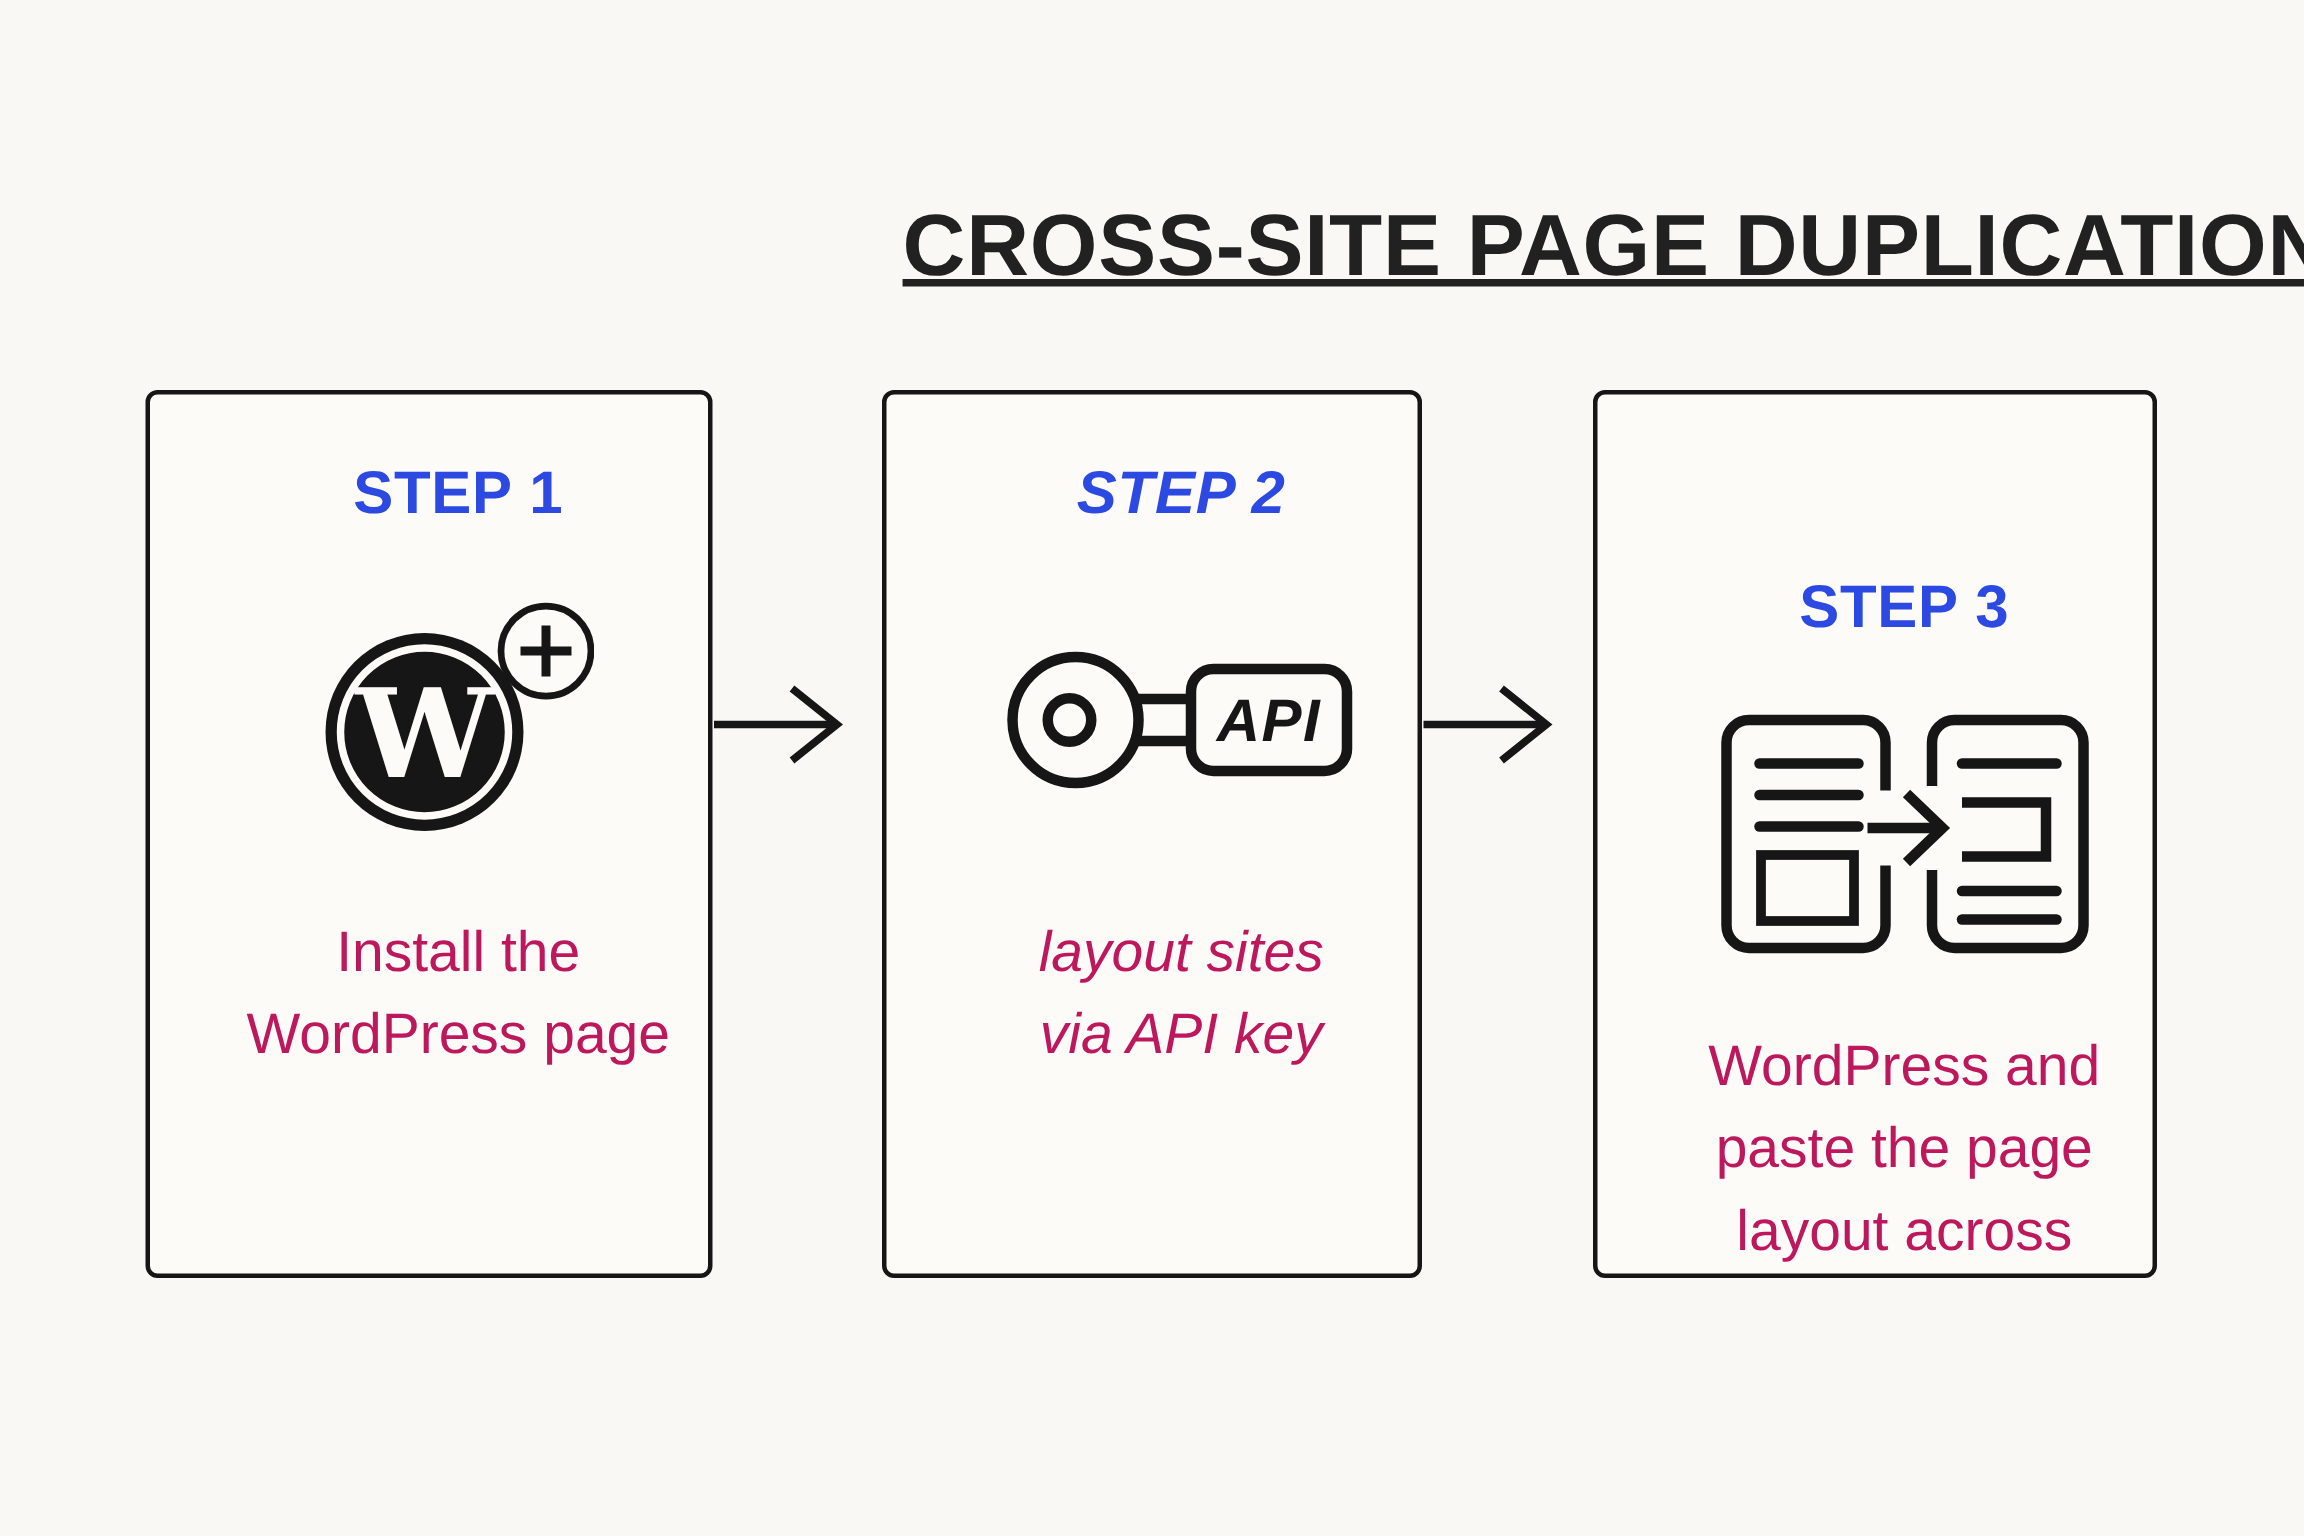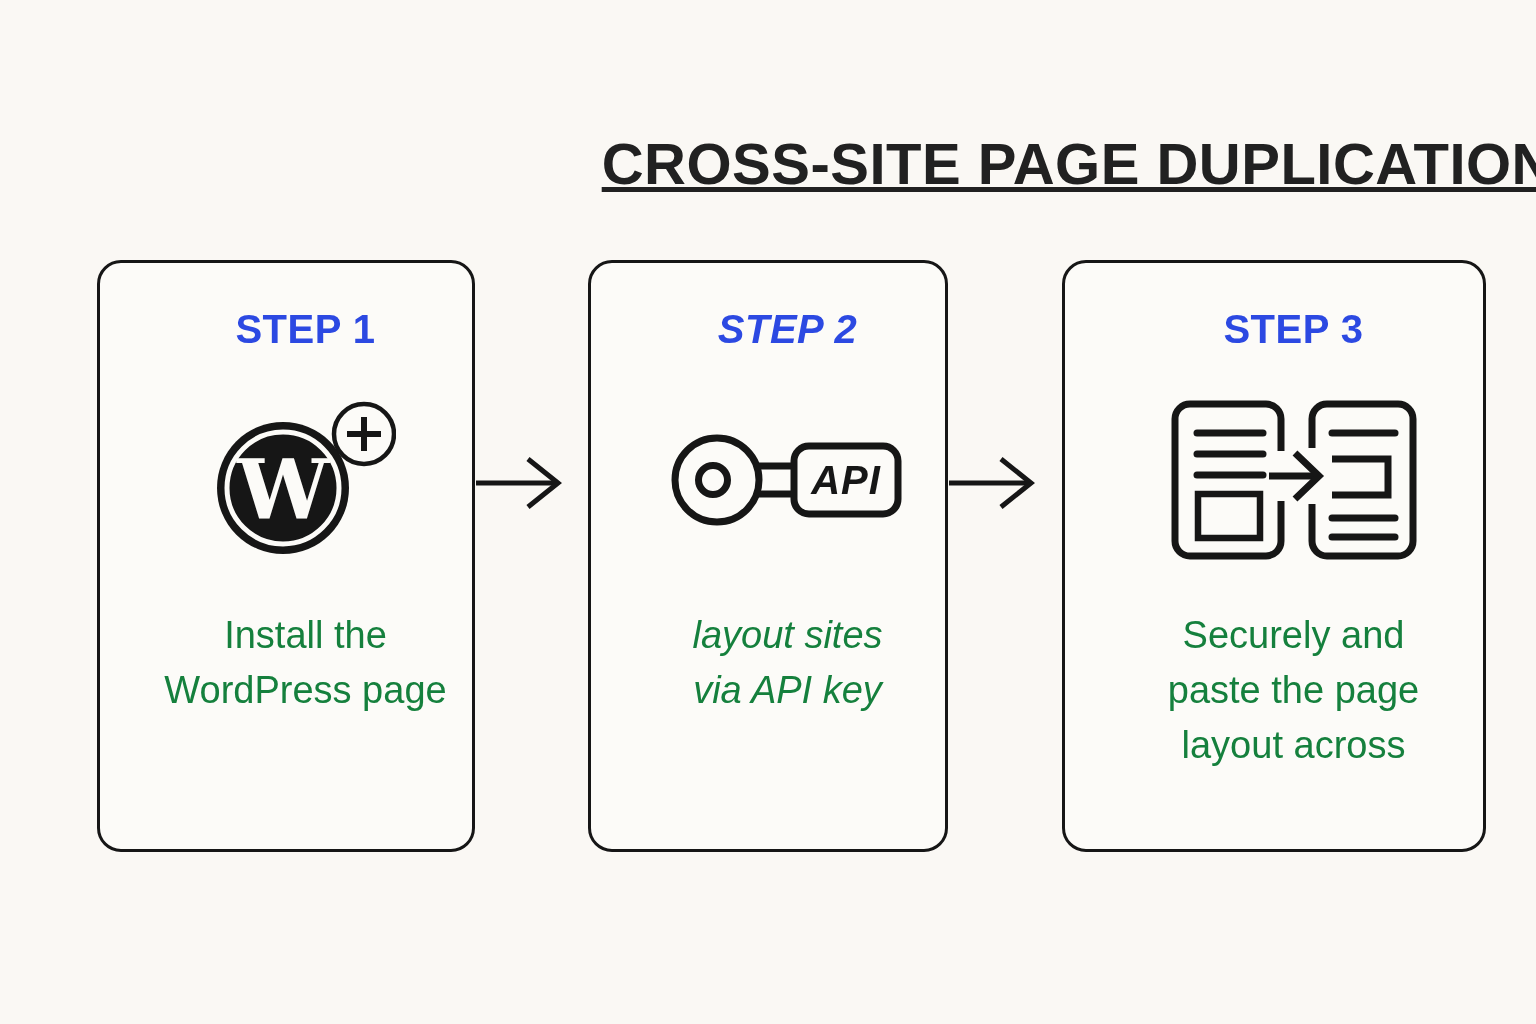--- a/index.html
+++ b/index.html
@@ -31,47 +31,47 @@
     left: 97px;
     width: 1341px;
     height: 592px;
   }
   .card {
     position: absolute;
     top: 0;
     height: 592px;
     background: #FCFBF8;
     border: 3.5px solid #161616;
-    border-radius: 24px;
+    border-radius: 8px;
     box-sizing: border-box;
     display: flex;
     flex-direction: column;
     align-items: center;
     padding-left: 39px;
   }
   .card1 { left: 0;     width: 378px; }
   .card2 { left: 491px; width: 360px; font-style: italic; }
-  .card3 { left: 965px; width: 424px; }
+  .card3 { left: 965px; width: 376px; justify-content: flex-end; }
   .step-label {
     margin-top: 44px;
     font-size: 40px;
     font-weight: bold;
     letter-spacing: 0.5px;
     color: #2C49E2;
   }
   .icon-wrap {
     height: 256px;
     display: flex;
     align-items: center;
     justify-content: center;
   }
   .card-text {
     font-size: 38px;
     line-height: 55px;
-    color: #15803d;
+    color: #be185d;
     text-align: center;
     white-space: nowrap;
   }
   .connector {
     position: absolute;
     top: 193px;
     width: 96px;
     height: 60px;
   }
   .c1 { left: 377px; }
@@ -155,20 +155,20 @@
           <path d="M163 120 H226" stroke="#161616" stroke-width="7" stroke-linecap="round" fill="none"></path>
           <path d="M163 139 H226" stroke="#161616" stroke-width="7" stroke-linecap="round" fill="none"></path>
 
           <g>
             <path d="M100 78 H146" stroke="#161616" stroke-width="7" fill="none"></path>
             <path d="M126 55 L150 78 L126 101" stroke="#161616" stroke-width="7" fill="none"></path>
           </g>
         </svg>
       </div>
       <div class="card-text">
-        <div>Securely and</div>
+        <div>WordPress and</div>
         <div>paste the page</div>
         <div>layout across</div>
       </div>
     </section>
 
   </div>
 </div>
 
 </body></html>

